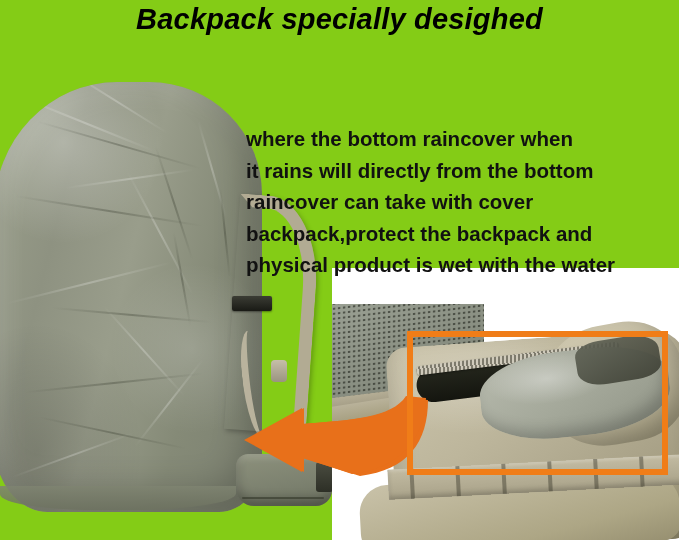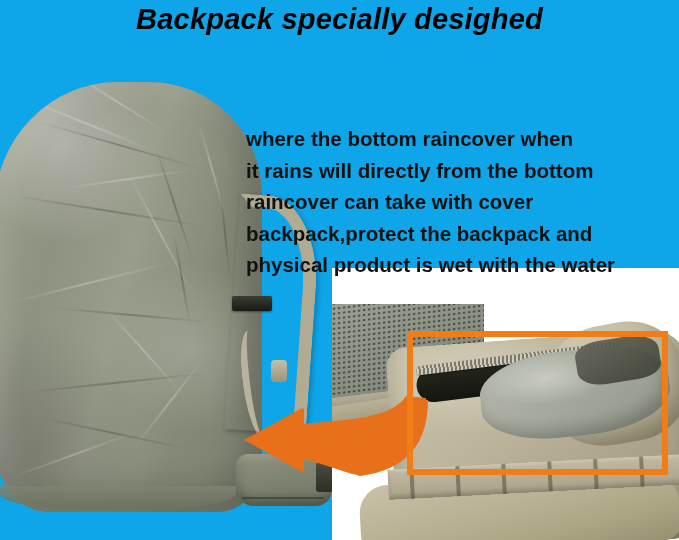--- a/index.html
+++ b/index.html
@@ -2,21 +2,21 @@
 <html><head>
 <meta charset="utf-8">
 <style>
   html,body{margin:0;padding:0;}
   body{
     width:679px;height:540px;
     background:#ffffff;
     font-family:"Liberation Sans","DejaVu Sans",sans-serif;
     overflow:hidden;
   }
-  #stage{position:relative;width:679px;height:540px;background:#0ea5e9;overflow:hidden;}
+  #stage{position:relative;width:679px;height:540px;background:#84cc16;overflow:hidden;}
 
   
   .title{
     position:absolute;left:0;top:2px;width:679px;
     text-align:center;
     font-size:29px;line-height:34px;
     font-weight:bold;font-style:italic;
     color:#000;letter-spacing:.2px;
     white-space:nowrap;
   }

